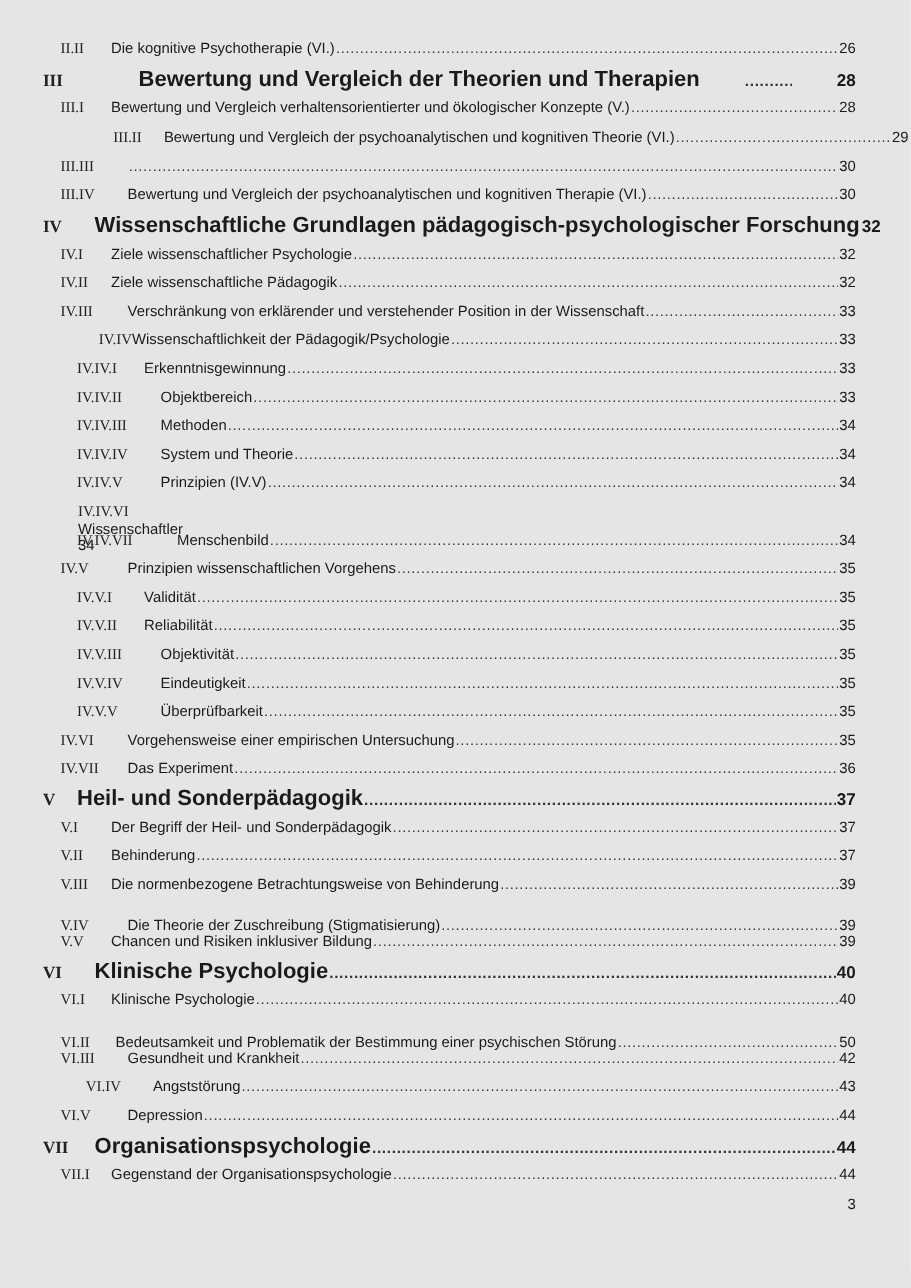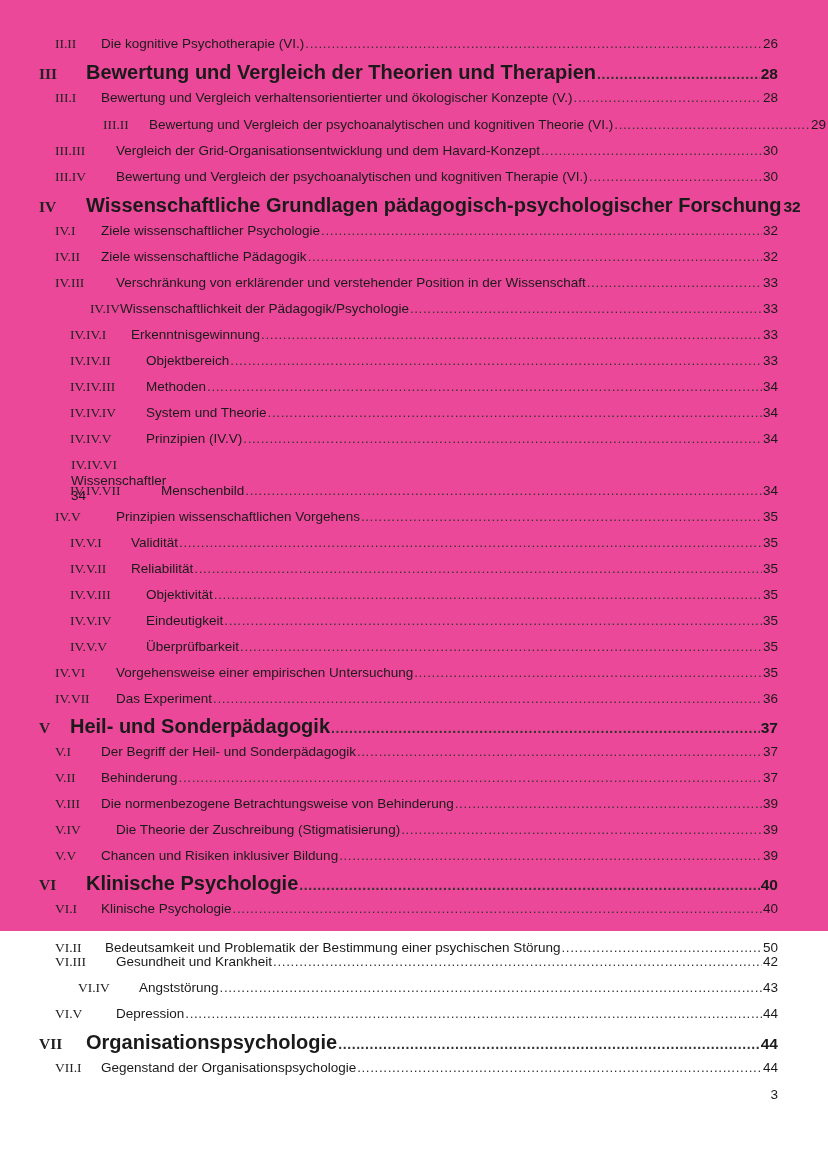--- a/index.html
+++ b/index.html
@@ -1,17 +1,17 @@
 <!DOCTYPE html>
 <html><head>
 <meta charset="utf-8">
 <style>
   html, body { margin: 0; padding: 0; background: #ffffff; }
   body { width: 828px; height: 1171px; position: relative; overflow: hidden; color: #1a1a1a; }
-  .page { position: absolute; left: 0; top: 0; width: 828px; height: 931px; background: #ec4899; }
+  .page { position: absolute; left: 0; top: 0; width: 828px; height: 1171px; background: #e5e5e5; }
   .toc { position: absolute; left: 0; top: 36px; width: 828px; }
   .row { position: absolute; height: 22px; display: flex; align-items: baseline; white-space: nowrap; }
   .num { font-family: "Liberation Serif", serif; font-size: 13.5px; color: #222; flex: 0 0 auto; }
   .title { font-family: "Liberation Sans", sans-serif; font-size: 13.5px; color: #1a1a1a; flex: 0 0 auto; }
   .dots { flex: 1 1 auto; overflow: hidden; font-family: "Liberation Sans", sans-serif; font-size: 13.5px; color: #333; letter-spacing: 0.6px; margin: 0 1px; }
   .dots::before { content: "........................................................................................................................................................................................................................................................................"; }
   .pg { font-family: "Liberation Sans", sans-serif; font-size: 13.5px; color: #1a1a1a; flex: 0 0 auto; text-align: right; }
   .lvl1 .num { font-weight: bold; font-size: 15.5px; }
   .lvl1 .title { font-weight: bold; font-size: 20px; }
   .lvl1 .pg { font-weight: bold; font-size: 15.5px; }
@@ -22,41 +22,40 @@
 <body>
 
 <div class="page">
   <div class="toc" id="toc">
       <div class="row lvl2" style="top: 0px; left: 55px; width: 723px;">
         <span class="num" style="width: 46px; display: inline-block;">II.II</span>
         <span class="title">Die kognitive Psychotherapie (VI.)</span>
         <span class="dots"></span>
         <span class="pg">26</span>
       </div>
-      <div class="row lvl1" style="top: 25px; left: 39px; width: 739px;">
+      <div class="row lvl1" style="top: 25px; left: 39px; width: 739px; gap: 40px;">
         <span class="num" style="width: 47px; display: inline-block;">III</span>
         <span class="title">Bewertung und Vergleich der Theorien und Therapien</span>
         <span class="dots"></span>
         <span class="pg">28</span>
       </div>
       <div class="row lvl2" style="top: 54px; left: 55px; width: 723px;">
         <span class="num" style="width: 46px; display: inline-block;">III.I</span>
         <span class="title">Bewertung und Vergleich verhaltensorientierter und ökologischer Konzepte (V.)</span>
         <span class="dots"></span>
         <span class="pg">28</span>
       </div>
       <div class="row lvl2" style="top: 81px; left: 55px; width: 723px; margin-left: 48px;">
         <span class="num" style="width: 46px; display: inline-block;">III.II</span>
         <span class="title">Bewertung und Vergleich der psychoanalytischen und kognitiven Theorie (VI.)</span>
         <span class="dots"></span>
         <span class="pg">29</span>
       </div>
       <div class="row lvl2" style="top: 107px; left: 55px; width: 723px;">
         <span class="num" style="width: 61px; display: inline-block;">III.III</span>
-        <span class="title">Vergleich der Grid-Organisationsentwicklung und dem Havard-Konzept</span>
         <span class="dots"></span>
         <span class="pg">30</span>
       </div>
       <div class="row lvl2" style="top: 133px; left: 55px; width: 723px;">
         <span class="num" style="width: 61px; display: inline-block;">III.IV</span>
         <span class="title">Bewertung und Vergleich der psychoanalytischen und kognitiven Therapie (VI.)</span>
         <span class="dots"></span>
         <span class="pg">30</span>
       </div>
       <div class="row lvl1" style="top: 158px; left: 39px; width: 739px;">
@@ -197,21 +196,21 @@
         <span class="dots"></span>
         <span class="pg">37</span>
       </div>
       <div class="row lvl2" style="top: 760px; left: 55px; width: 723px;">
         <span class="num" style="width: 46px; display: inline-block;">V.III</span>
         <span class="title">Die normenbezogene Betrachtungsweise von Behinderung</span>
         <span class="dots"></span>
         <span class="pg">39</span>
       </div>
       <div class="row lvl2" style="top: 786px; left: 55px; width: 723px;">
-        <span class="num" style="width: 61px; display: inline-block;">V.IV</span>
+        <span class="num" style="width: 61px; display: inline-block; margin-top: 11px;">V.IV</span>
         <span class="title">Die Theorie der Zuschreibung (Stigmatisierung)</span>
         <span class="dots"></span>
         <span class="pg">39</span>
       </div>
       <div class="row lvl2" style="top: 812px; left: 55px; width: 723px;">
         <span class="num" style="width: 46px; display: inline-block;">V.V</span>
         <span class="title">Chancen und Risiken inklusiver Bildung</span>
         <span class="dots"></span>
         <span class="pg">39</span>
       </div>

